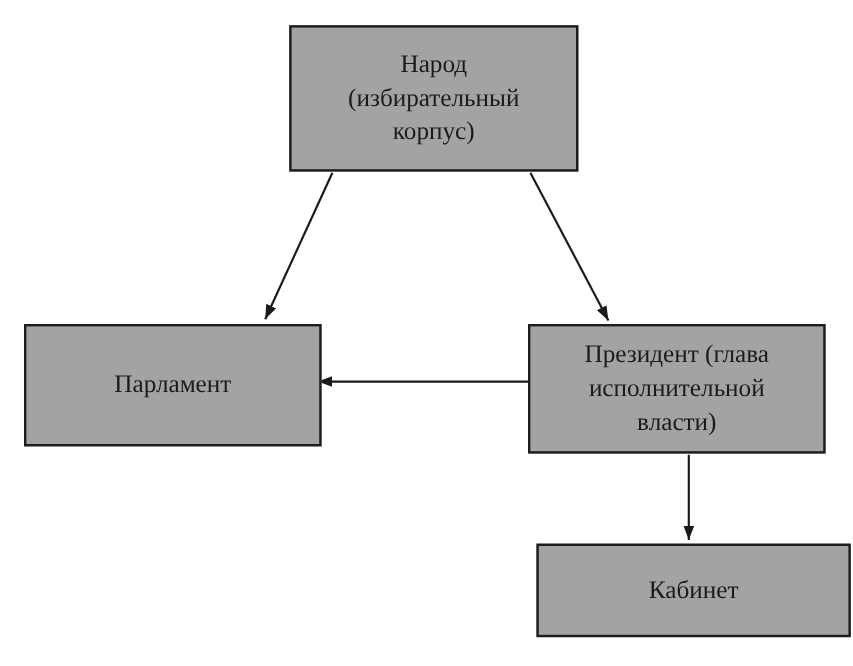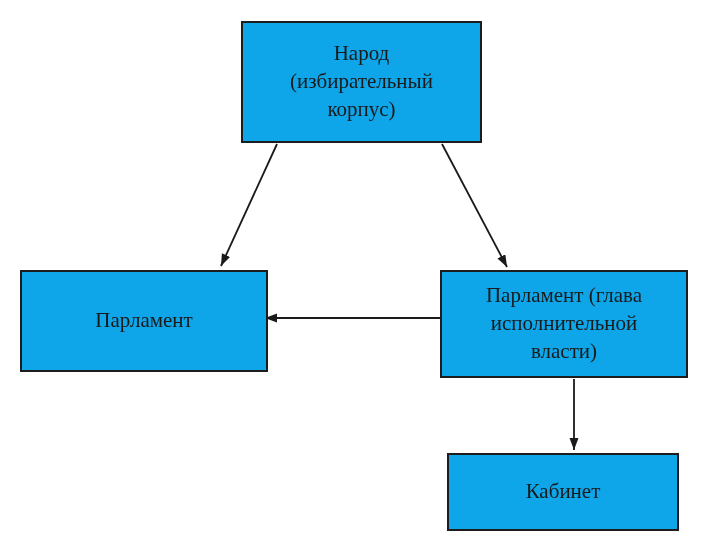--- a/index.html
+++ b/index.html
@@ -21,35 +21,35 @@
     left: 0;
     top: 0;
     width: 711px;
     height: 555px;
     pointer-events: none;
   }
   .node {
     position: absolute;
     box-sizing: border-box;
     border: 2px solid #1d1d1d;
-    background: #0ea5e9;
+    background: #a3a3a3;
     display: flex;
     align-items: center;
     justify-content: center;
     text-align: center;
   }
   .node-label {
     white-space: pre-line;
     font-size: 21px;
     line-height: 1.32;
   }
   .node-people    { left: 241px; top: 21px;  width: 241px; height: 122px; }
   .node-parliament{ left: 20px;  top: 270px; width: 248px; height: 102px; }
   .node-president { left: 440px; top: 270px; width: 248px; height: 108px; }
-  .node-cabinet   { left: 447px; top: 453px; width: 232px; height: 78px; }
+  .node-cabinet   { left: 447px; top: 453px; width: 262px; height: 78px; }
 </style>
 </head>
 <body>
 
 <div class="canvas">
 
   <svg class="edges-layer" viewBox="0 0 711 555" xmlns="http://www.w3.org/2000/svg">
     <defs>
       <marker id="arrowhead" markerUnits="userSpaceOnUse" markerWidth="14" markerHeight="11" refX="12" refY="4.5" orient="auto">
         <path d="M0,0 L12,4.5 L0,9 Z" fill="#1a1a1a"></path>
@@ -65,21 +65,21 @@
     <div class="node-label">Народ
 (избирательный
 корпус)</div>
   </div>
 
   <div class="node node-parliament">
     <div class="node-label">Парламент</div>
   </div>
 
   <div class="node node-president">
-    <div class="node-label">Парламент (глава
+    <div class="node-label">Президент (глава
 исполнительной
 власти)</div>
   </div>
 
   <div class="node node-cabinet">
     <div class="node-label">Кабинет</div>
   </div>
 
 </div>
 

